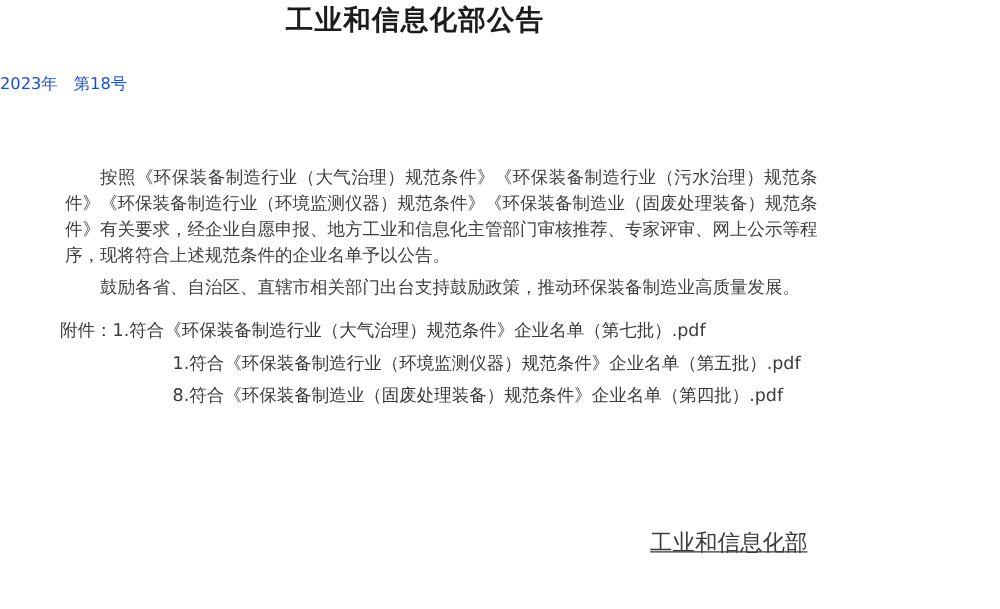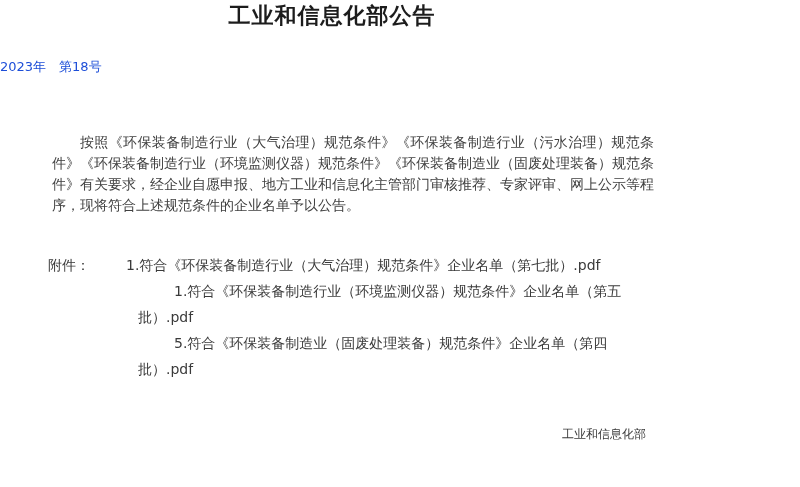--- a/index.html
+++ b/index.html
@@ -57,50 +57,51 @@
     font-size: 14px;
     color: #3a3a3a;
   }
   .att-line { line-height: 26px; }
   .att-line.first { text-indent: 2em; }
   .att-line.cont { padding-left: 118px; }
   .att-link {
     color: #3a3a3a;
     text-decoration: none;
     cursor: pointer;
-    margin-left: 36px;
   }
 
   .signature {
     position: absolute;
     top: 421px;
     right: 18px;
     text-align: center;
-    font-size: 12px;
+    font-size: 18px;
     line-height: 27px;
     color: #3a3a3a;
+    text-decoration: underline;
   }
   .signature .date { padding-right: 2px; }
 </style>
 </head>
 <body>
 
 <div class="doc">
 
   <h1 class="title">工业和信息化部公告</h1>
 
   <div class="issue">2023年　第18号</div>
 
   <div class="body-text">
     <p>按照《环保装备制造行业（大气治理）规范条件》《环保装备制造行业（污水治理）规范条件》《环保装备制造行业（环境监测仪器）规范条件》《环保装备制造业（固废处理装备）规范条件》有关要求，经企业自愿申报、地方工业和信息化主管部门审核推荐、专家评审、网上公示等程序，现将符合上述规范条件的企业名单予以公告。</p>
+    <p>鼓励各省、自治区、直辖市相关部门出台支持鼓励政策，推动环保装备制造业高质量发展。</p>
   </div>
 
   <div class="attachments">
     <div class="att-line first"><span>附件：</span><a class="att-link">1.符合《环保装备制造行业（大气治理）规范条件》企业名单（第七批）.pdf</a></div>
     <div class="att-line cont"><a class="att-link">1.符合《环保装备制造行业（环境监测仪器）规范条件》企业名单（第五批）.pdf</a></div>
-    <div class="att-line cont"><a class="att-link">5.符合《环保装备制造业（固废处理装备）规范条件》企业名单（第四批）.pdf</a></div>
+    <div class="att-line cont"><a class="att-link">8.符合《环保装备制造业（固废处理装备）规范条件》企业名单（第四批）.pdf</a></div>
   </div>
 
   <div class="signature">
     <div class="issuer">工业和信息化部</div>
   </div>
 
 </div>
 
 </body></html>

